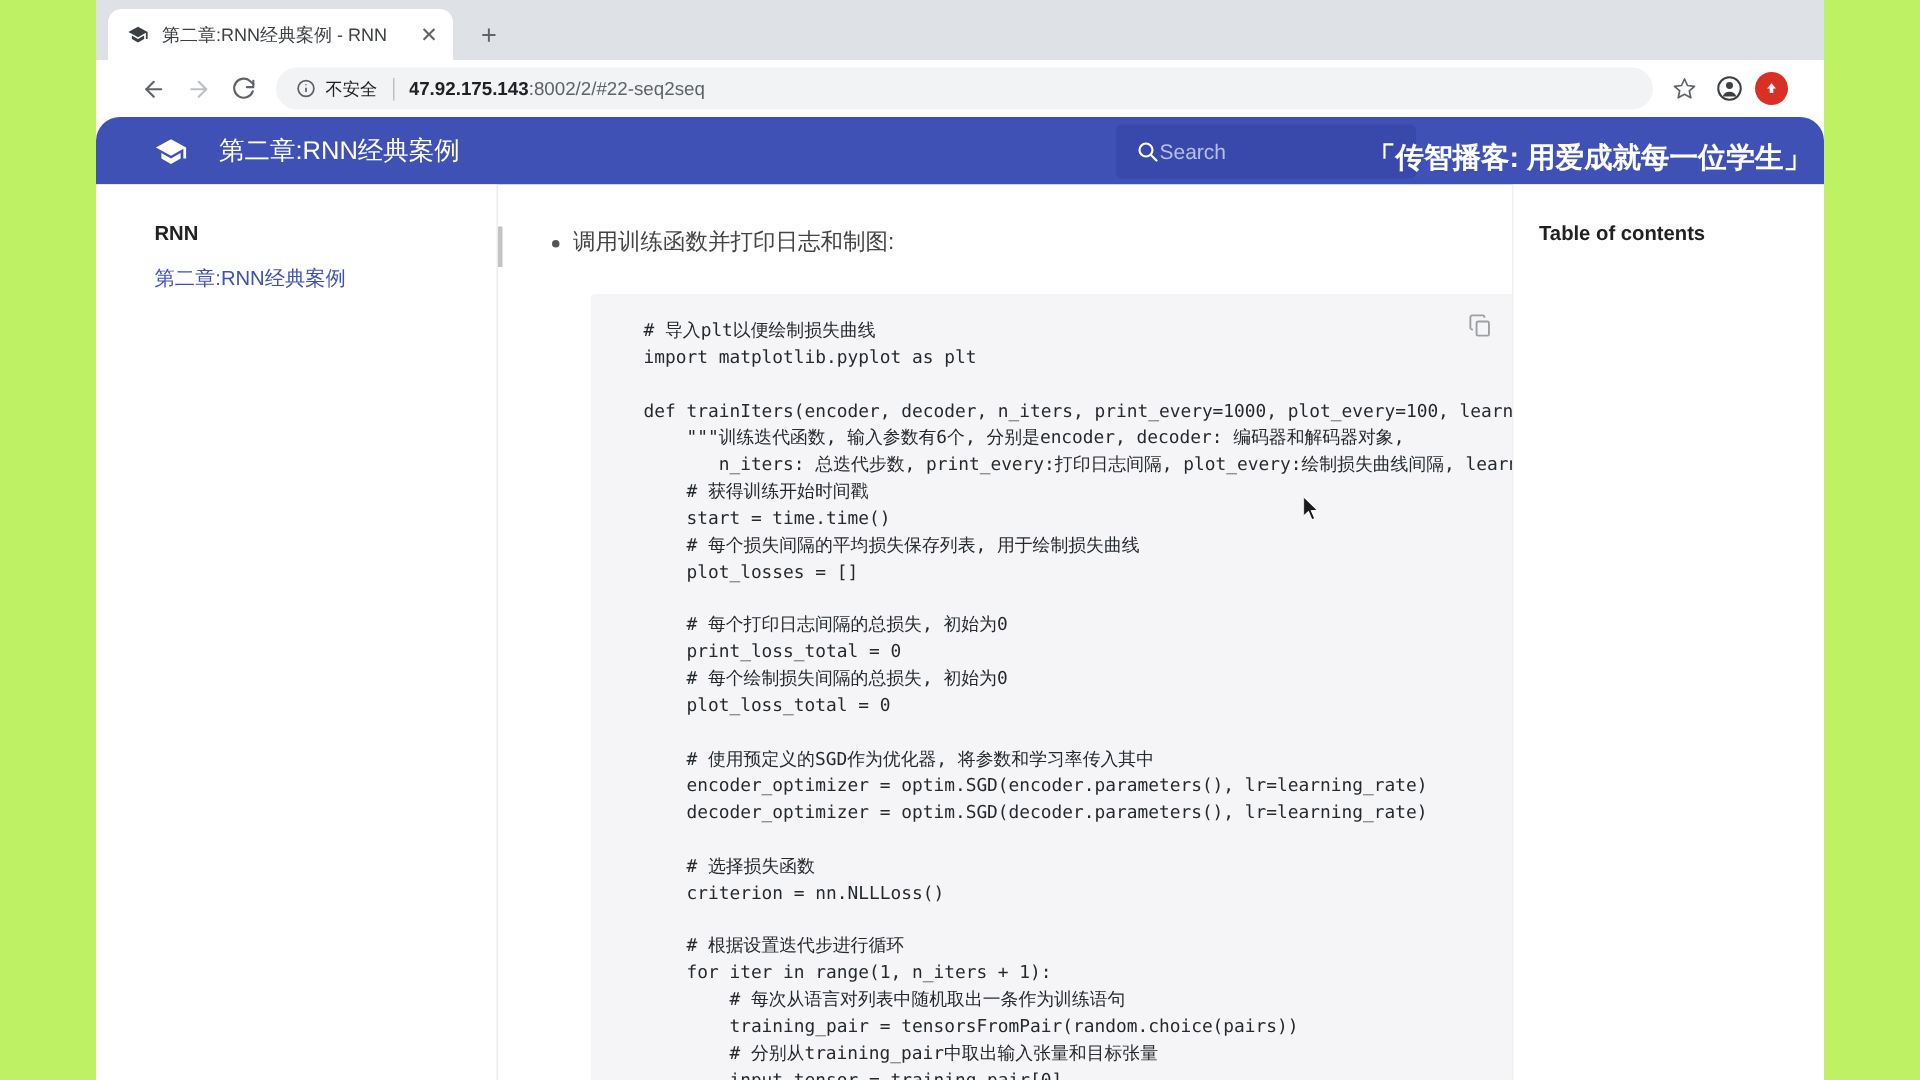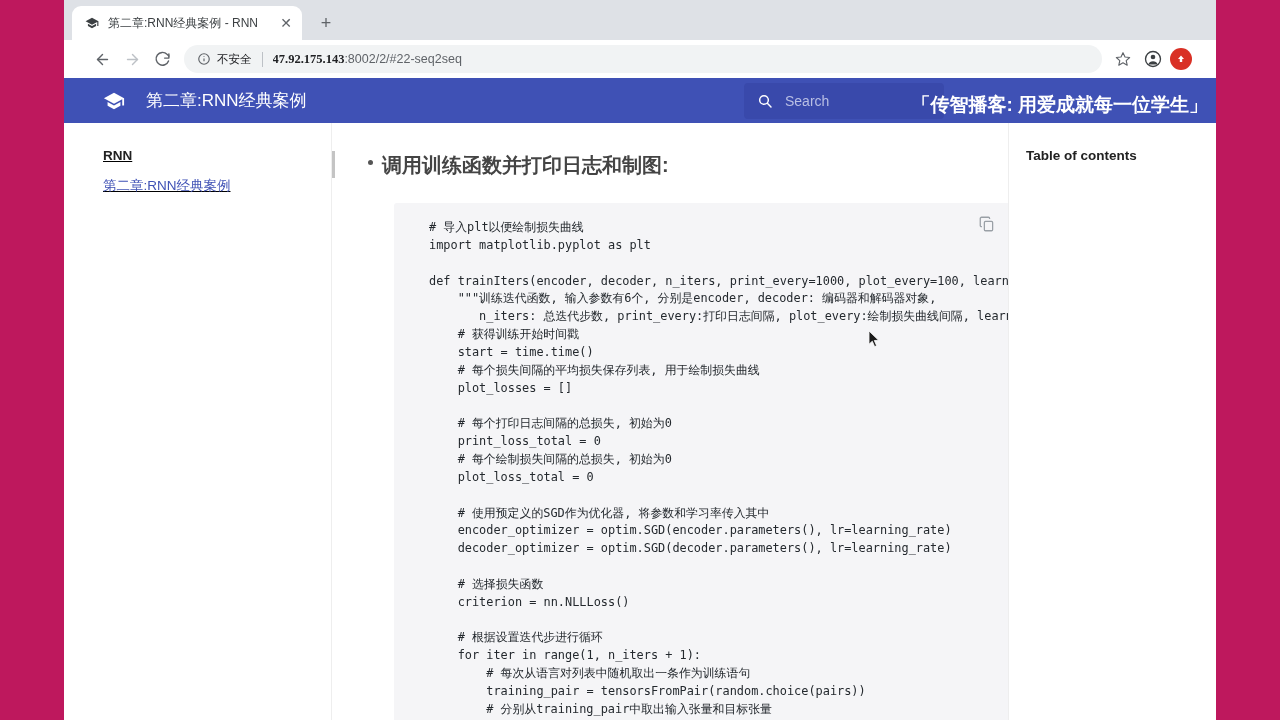--- a/index.html
+++ b/index.html
@@ -7,21 +7,21 @@
     margin: 0; padding: 0;
     width: 1280px; height: 720px;
     overflow: hidden;
     background: #000000;
     font-family: "Liberation Sans", sans-serif;
   }
 
   #screen {
     position: relative;
     width: 1280px; height: 720px;
-    background: #be185d;
+    background: #bef264;
   }
 
   
   #browser {
     position: absolute;
     left: 64px; top: 0px;
     width: 1152px; height: 720px;
     background: #ffffff;
     overflow: hidden;
   }
@@ -125,21 +125,21 @@
     margin: 0 4px;
     flex: 0 0 1px;
   }
   .url {
     font-size: 12.5px;
     color: #5f6368;
     white-space: nowrap;
     overflow: hidden;
     text-overflow: ellipsis;
   }
-  .url .host { color: #202124; font-weight: bold; font-family: Liberation Serif, serif; }
+  .url .host { color: #202124; font-weight: bold; }
 
   .tool-icons { display: flex; align-items: center; gap: 4px; margin-left: 6px; }
   .star-btn {
     width: 26px; height: 26px;
     display: flex; align-items: center; justify-content: center;
     color: #5f6368;
   }
   .avatar-btn {
     width: 26px; height: 26px;
     display: flex; align-items: center; justify-content: center;
@@ -152,20 +152,21 @@
     display: flex; align-items: center; justify-content: center;
   }
 
   
   #page {
     position: relative;
     width: 1152px;
     height: 642px;
     background: #fafafa;
     overflow: hidden;
+    border-radius: 16px;
   }
 
   
   .sitebar {
     height: 45px;
     background: #3f51b5;
     display: flex;
     align-items: center;
     padding: 0 0 0 38px;
     color: #ffffff;
@@ -182,21 +183,20 @@
   }
   .searchbox {
     position: absolute;
     left: 680px; top: 5px;
     width: 200px; height: 36px;
     background: #3949ab;
     border-radius: 4px;
     display: flex;
     align-items: center;
     padding: 0 12px;
-    gap: 12px;
   }
   .search-icon {
     width: 17px; height: 17px;
     flex: 0 0 17px;
     display: flex; align-items: center; justify-content: center;
     color: #ffffff;
   }
   .search-ph {
     font-size: 14px;
     color: #b9bfe4;
@@ -218,21 +218,20 @@
   }
 
   
   .leftnav {
     position: absolute;
     left: 0; top: 0;
     width: 267px;
     height: 597px;
     background: #ffffff;
     padding: 25px 0 0 39px;
-    text-decoration: underline;
   }
   .leftnav-title {
     font-size: 13.5px;
     font-weight: bold;
     color: #212121;
     margin-bottom: 14px;
   }
   .leftnav-item {
     font-size: 13.5px;
     color: #212121;
@@ -272,24 +271,23 @@
     background: #c4c4c4;
   }
   .bullet-dot {
     width: 5px; height: 5px;
     border-radius: 50%;
     background: #555555;
     margin-top: 9px;
     flex: 0 0 5px;
   }
   .bullet-text {
-    font-size: 20px;
+    font-size: 15px;
     color: #444444;
     line-height: 1.4;
-    font-weight: bold;
   }
 
   
   .codeblock {
     position: relative;
     margin: 24px 0 0 62px;
     width: 616px;
     background: #f5f5f7;
     border-radius: 3px;
     padding: 16px 0 0 0;

